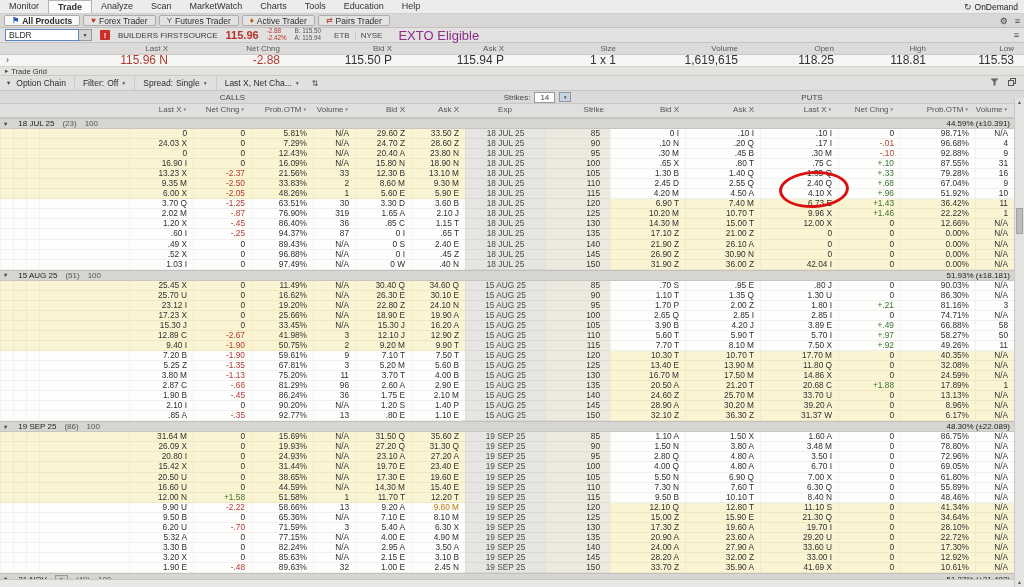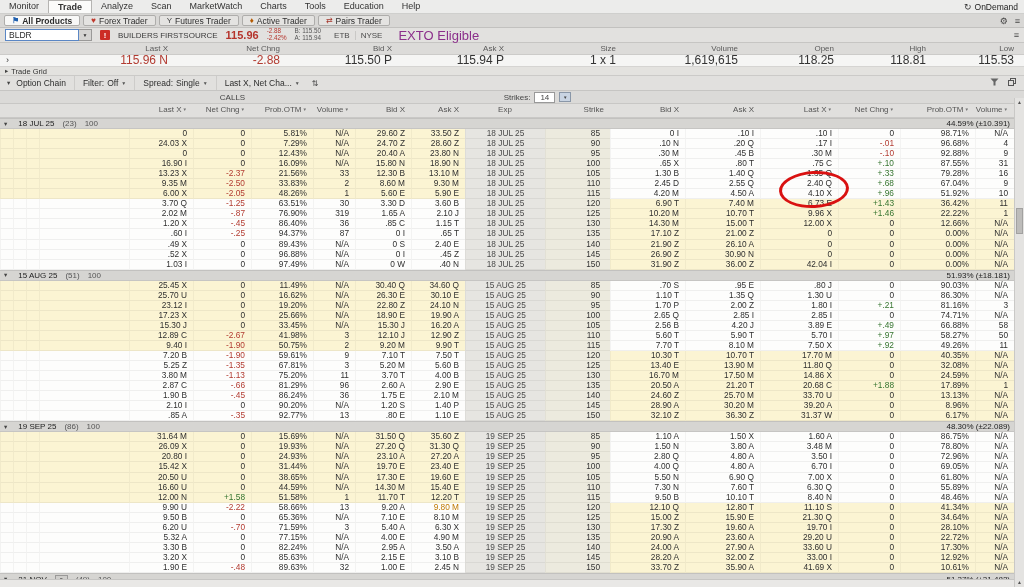--- a/index.html
+++ b/index.html
@@ -231,20 +231,21 @@
     </span>
   </div>
 
   <div class="band">
     <div class="band-cell">CALLS</div>
     <div class="band-cell">
       <span>Strikes:</span>
       <span class="strikes-val">14</span>
       <span class="strikes-btn">▼</span>
     </div>
+    <div class="band-cell">PUTS</div>
     <div></div>
   </div>
 
   <div class="cgrid chain-head">
       <div class="ch"></div>
       <div class="ch"></div>
       <div class="ch"></div>
       <div class="ch"></div>
       <div class="ch">Last X<span class="mark">▼</span></div>
       <div class="ch">Net Chng<span class="mark">▼</span></div>
@@ -666,21 +667,21 @@
         <div class="c y"></div>
         <div class="c y"></div>
         <div class="c y">15.30 J</div>
         <div class="c y">0</div>
         <div class="c y">33.45%</div>
         <div class="c y">N/A</div>
         <div class="c y">15.30 J</div>
         <div class="c y">16.20 A</div>
         <div class="c expc">15 AUG 25</div>
         <div class="c stkc">105</div>
-        <div class="c w">2.56 B</div>
+        <div class="c w">3.90 B</div>
         <div class="c w">4.20 J</div>
         <div class="c w">3.89 E</div>
         <div class="c w pos">+.49</div>
         <div class="c w">66.88%</div>
         <div class="c w">58</div>
         <div class="c sp"></div>
       </div>
       <div class="cgrid crow">
         <div class="c y"></div>
         <div class="c y"></div>

